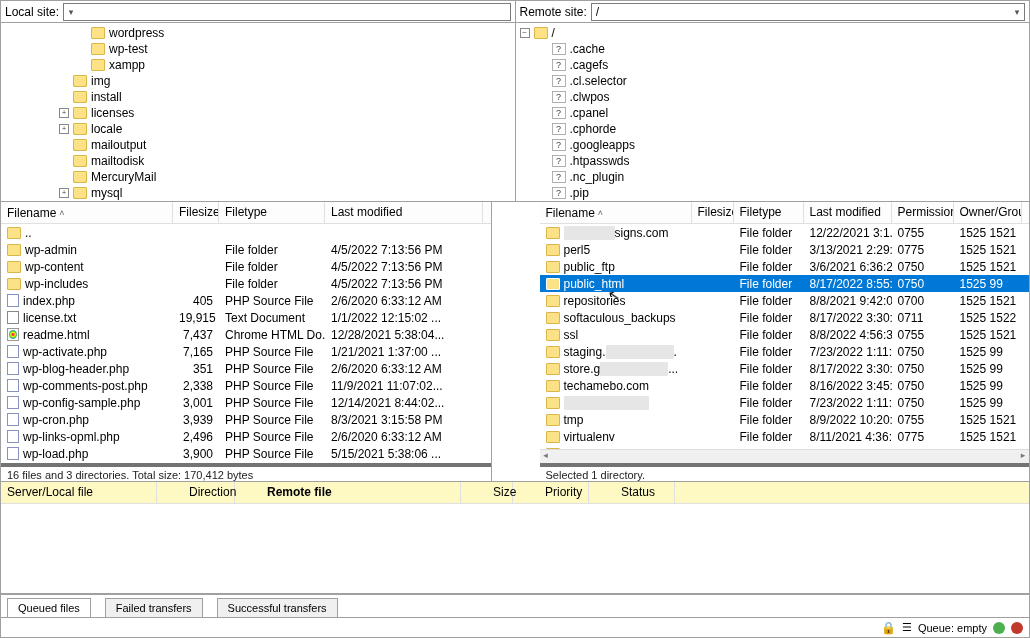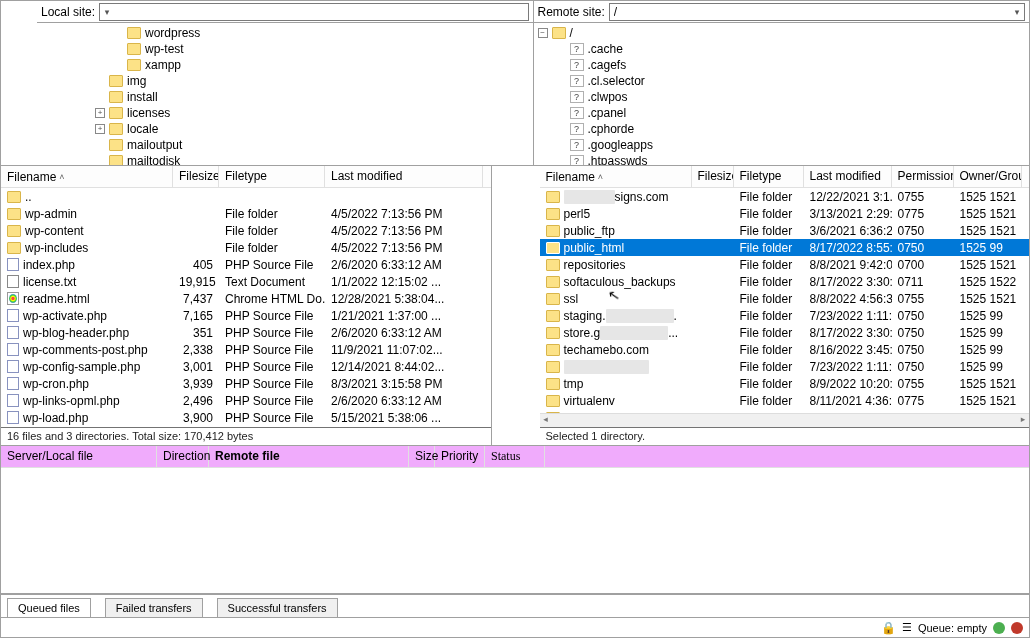--- a/index.html
+++ b/index.html
@@ -7,21 +7,21 @@
     font-family: "Segoe UI", Tahoma, sans-serif;
     font-size: 12px;
     background: #ffffff;
     width: 1030px;
     height: 638px;
     overflow: hidden;
     border: 1px solid #a0a0a0;
     display: flex;
     flex-direction: column;
   }
-  .top { display: flex; height: 165px; border-bottom: 1px solid #a0a0a0; padding-left: 36px; }
+  .top { display: flex; height: 201px; border-bottom: 1px solid #a0a0a0; }
   .top-left, .top-right { flex: 1; display: flex; flex-direction: column; overflow: hidden; }
   .top-left { border-right: 1px solid #a0a0a0; }
   .path-row { display: flex; align-items: center; border-bottom: 1px solid #a0a0a0; height: 22px; padding: 0 4px; }
   .path-row label { padding-right: 4px; }
   .path-input { flex: 1; border: none; outline: none; font: inherit; padding: 0 4px; }
   .path-input-wrap { flex: 1; border: 1px solid #7a7a7a; height: 18px; display: flex; align-items: center; background: #fff; }
   .dropdown-btn { width: 14px; height: 16px; display: flex; align-items: center; justify-content: center; font-size: 9px; color: #555; cursor: pointer; }
   .tree { flex: 1; overflow: auto; padding: 2px 0; }
   .tree-item { display: flex; align-items: center; height: 16px; padding-left: 4px; white-space: nowrap; }
   .tree-indent { display: inline-block; width: 18px; }
@@ -37,25 +37,25 @@
   .list-header .col { padding: 3px 6px; border-right: 1px solid #e0e0e0; white-space: nowrap; overflow: hidden; }
   .list-body { flex: 1; overflow-y: auto; overflow-x: hidden; }
   .list-row { display: flex; align-items: center; height: 17px; }
   .list-row .cell { padding: 0 6px; white-space: nowrap; overflow: hidden; }
   .list-row.selected { background: #0078d7; color: #fff; }
   .list-row.selected .folder-icon { border-color: #fff; }
   .file-icon { width: 12px; height: 13px; border: 1px solid #999; background: #fff; margin-right: 4px; position: relative; }
   .file-icon.php { border-color: #8892bf; }
   .file-icon.txt { border-color: #888; }
   .file-icon.html::after { content: ""; position: absolute; inset: 1px; background: radial-gradient(circle, #f44 20%, #ff0 35%, #4c4 55%, #48f 80%); border-radius: 50%; }
-  .status-strip { height: 18px; border-top: 1px solid #737373; padding: 2px 6px; font-size: 11px; color: #222; background: #fff; }
+  .status-strip { height: 18px; border-top: 4px solid #737373; padding: 2px 6px; font-size: 11px; color: #222; background: #fff; }
   .sort-arrow { font-size: 9px; color: #666; padding-left: 3px; }
   .scroll-placeholder { height: 14px; background: #f0f0f0; border-top: 1px solid #ddd; display: flex; }
 
-  .queue-header { display: flex; height: 22px; border-bottom: 1px solid #e0e0e0; background: #f0abfc; }
+  .queue-header { display: flex; height: 22px; border-bottom: 1px solid #e0e0e0; background: #fef9c3; gap: 26px; }
   .queue-header .col { padding: 3px 6px; border-right: 1px solid #e0e0e0; white-space: nowrap; }
   .queue-body { flex: 1; }
 
   .tabs-row { display: flex; align-items: flex-end; padding-left: 6px; height: 23px; border-top: 1px solid #a0a0a0; }
   .tab { border: 1px solid #a0a0a0; border-bottom: none; padding: 3px 10px; margin-right: 14px; background: #f0f0f0; font-size: 11px; cursor: pointer; }
   .tab.active { background: #fff; font-weight: 400; }
 
   .bottom-status { height: 20px; display: flex; justify-content: flex-end; align-items: center; padding: 0 6px; gap: 6px; border-top: 1px solid #a0a0a0; font-size: 11px; }
   .status-icon { width: 12px; height: 12px; border-radius: 50%; }
   .lock { color: #e6a117; font-size: 12px; }
@@ -74,21 +74,21 @@
   .rc-type { width: 70px; }
   .rc-mod { width: 88px; }
   .rc-perm { width: 62px; }
   .rc-own { width: 68px; }
   
   .qc-file { width: 156px; }
   .qc-dir { width: 52px; }
   .qc-rfile { width: 200px; font-weight: bold; }
   .qc-size { width: 26px; text-align: right; }
   .qc-pri { width: 50px; }
-  .qc-stat { width: 60px; font-family: Liberation Serif, serif; }
+  .qc-stat { width: 60px; }
 
   .cursor-img { position: absolute; left: 608px; top: 287px; font-size: 14px; pointer-events: none; z-index: 100; transform: rotate(-10deg); }
 </style>
 </head>
 <body>
 
 <div class="top">
   <div class="top-left">
     <div class="path-row">
       <label>Local site:</label>
@@ -164,20 +164,28 @@
           <span class="folder-icon"></span>
           <span>mailoutput</span>
         </div>
         <div class="tree-item">
           <span class="tree-indent"></span>
           <span class="tree-indent"></span>
           <span class="tree-indent"></span>
           <span class="expander-blank"></span>
           <span class="folder-icon"></span>
           <span>mailtodisk</span>
+        </div>
+        <div class="tree-item">
+          <span class="tree-indent"></span>
+          <span class="tree-indent"></span>
+          <span class="tree-indent"></span>
+          <span class="expander-blank"></span>
+          <span class="folder-icon"></span>
+          <span>MercuryMail</span>
         </div>
         <div class="tree-item">
           <span class="tree-indent"></span>
           <span class="tree-indent"></span>
           <span class="tree-indent"></span>
           <span class="expander">+</span>
           <span class="folder-icon"></span>
           <span>mysql</span>
         </div>
       </div>

